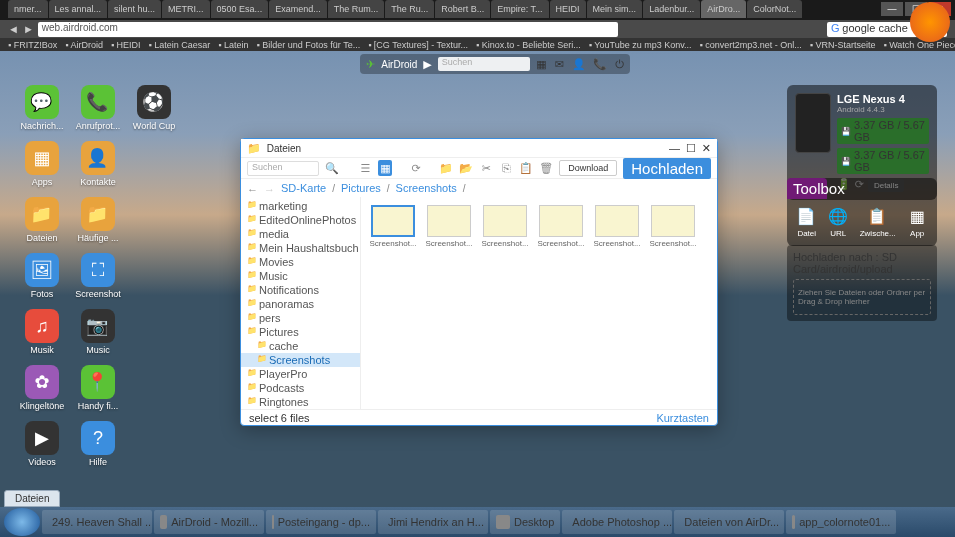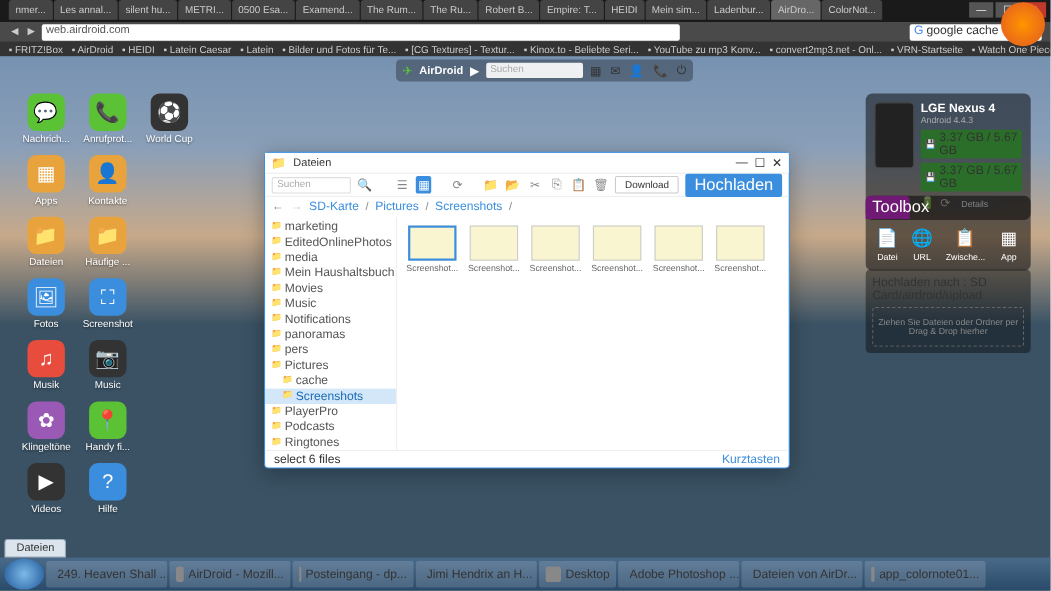--- a/index.html
+++ b/index.html
@@ -11,21 +11,21 @@
 .ff-logo{position:absolute;right:5px;top:2px;width:40px;height:40px;background:radial-gradient(circle,#ff9500,#e25822);border-radius:50%}
 .win-ctrl{position:absolute;right:4px;top:2px;display:flex;gap:2px}
 .win-ctrl div{width:22px;height:14px;background:#555;color:#fff;text-align:center;font-size:9px;line-height:14px}
 .win-ctrl .close{background:#c0392b}
 .url-bar{height:18px;display:flex;align-items:center;padding:0 8px;gap:4px;background:#4a4a4a}
 .url-input{flex:0 0 580px;height:15px;background:#fff;border-radius:2px;padding:0 4px;font-size:10px;color:#555}
 .search-input{flex:0 0 120px;height:15px;background:#fff;border-radius:2px;padding:0 4px;font-size:10px;color:#999;margin-left:auto}
 .bookmarks{height:13px;background:#333;display:flex;align-items:center;padding:0 8px;gap:8px;overflow:hidden}
 .bm{color:#ccc;font-size:9px;white-space:nowrap}
 .top-toolbar{position:absolute;top:54px;left:360px;width:270px;height:20px;background:rgba(0,0,0,.3);border-radius:4px;display:flex;align-items:center;padding:0 6px;gap:6px}
-.ad-logo{color:#fff;font-size:10px;font-weight:bold}
+.ad-logo{color:#fff;font-size:10px;font-weight:normal}
 .search-box{flex:1;height:14px;background:rgba(255,255,255,.9);border-radius:2px;font-size:9px;padding:0 4px;color:#aaa}
 .tb-icons{display:flex;gap:8px;color:#fff;font-size:11px}
 .desktop-icons{position:absolute;top:85px;left:18px;display:grid;grid-template-columns:repeat(3,48px);gap:10px 8px}
 .dicon{display:flex;flex-direction:column;align-items:center;gap:2px;cursor:pointer}
 .dicon .ic{width:34px;height:34px;border-radius:8px;display:flex;align-items:center;justify-content:center;font-size:18px;color:#fff}
 .dicon .lbl{color:#fff;font-size:9px;text-shadow:0 1px 2px rgba(0,0,0,.5);white-space:nowrap}
 .file-window{position:absolute;top:138px;left:240px;width:478px;height:288px;background:#fff;border:1px solid #3b8ede;border-radius:4px;box-shadow:0 4px 20px rgba(0,0,0,.3);display:flex;flex-direction:column}
 .fw-title{height:18px;background:#fff;display:flex;align-items:center;padding:0 6px;gap:6px}
 .fw-title .ti{color:#333;font-size:10px}
 .fw-title .wc{margin-left:auto;display:flex;gap:6px;color:#888;font-size:10px}
@@ -58,21 +58,21 @@
 .dev-os{color:#aaa;font-size:8px}
 .storage{margin-top:4px;background:#2a6e2a;border-radius:2px;padding:1px 4px;font-size:8px;color:#fff;margin-bottom:2px;display:flex;align-items:center;gap:3px}
 .details-btn{margin-top:3px;background:#555;color:#fff;font-size:8px;padding:2px 6px;border-radius:2px;text-align:center;cursor:pointer}
 .toolbox{position:absolute;top:178px;right:18px;width:150px;background:rgba(0,0,0,.5);border-radius:6px}
 .tbx-header{background:#701a75;color:#fff;font-size:15px;padding:2px 6px;border-radius:4px 4px 0 0;width:40px}
 .tbx-icons{display:flex;justify-content:space-around;padding:8px 4px}
 .tbx-item{display:flex;flex-direction:column;align-items:center;gap:2px;cursor:pointer}
 .tbx-item .ic{width:20px;height:20px;color:#fff;font-size:16px;text-align:center}
 .tbx-item .lbl{color:#fff;font-size:8px}
 .upload-area{position:absolute;top:245px;right:18px;width:150px;background:rgba(0,0,0,.4);border-radius:4px;padding:6px;font-size:8px;color:#ccc}
-.upload-drop{margin-top:4px;border:1px dashed #666;border-radius:3px;padding:8px 4px;text-align:center;color:#888;font-size:8px}
+.upload-drop{margin-top:4px;border:1px dashed #666;border-radius:3px;padding:8px 4px;text-align:left;color:#888;font-size:8px}
 .taskbar{position:absolute;bottom:0;left:0;right:0;height:30px;background:linear-gradient(to bottom,#4a6a8a,#2a4a6a);display:flex;align-items:center;padding:0 4px;gap:2px}
 .start-btn{width:36px;height:28px;background:radial-gradient(circle,#7db9e8,#1e5799);border-radius:50%;cursor:pointer}
 .task-item{height:24px;padding:0 6px;background:rgba(255,255,255,.15);border-radius:2px;display:flex;align-items:center;gap:4px;font-size:9px;color:#fff;cursor:pointer;max-width:110px;overflow:hidden;white-space:nowrap}
 .task-item .tic{width:14px;height:14px;background:#888;border-radius:2px}
 .app-tab{position:absolute;bottom:30px;left:4px;background:#dce5ed;padding:2px 10px;font-size:10px;border-radius:3px 3px 0 0;border:1px solid #9ab}
 </style>
 </head>
 <body>
 
 <div class="browser-chrome">

